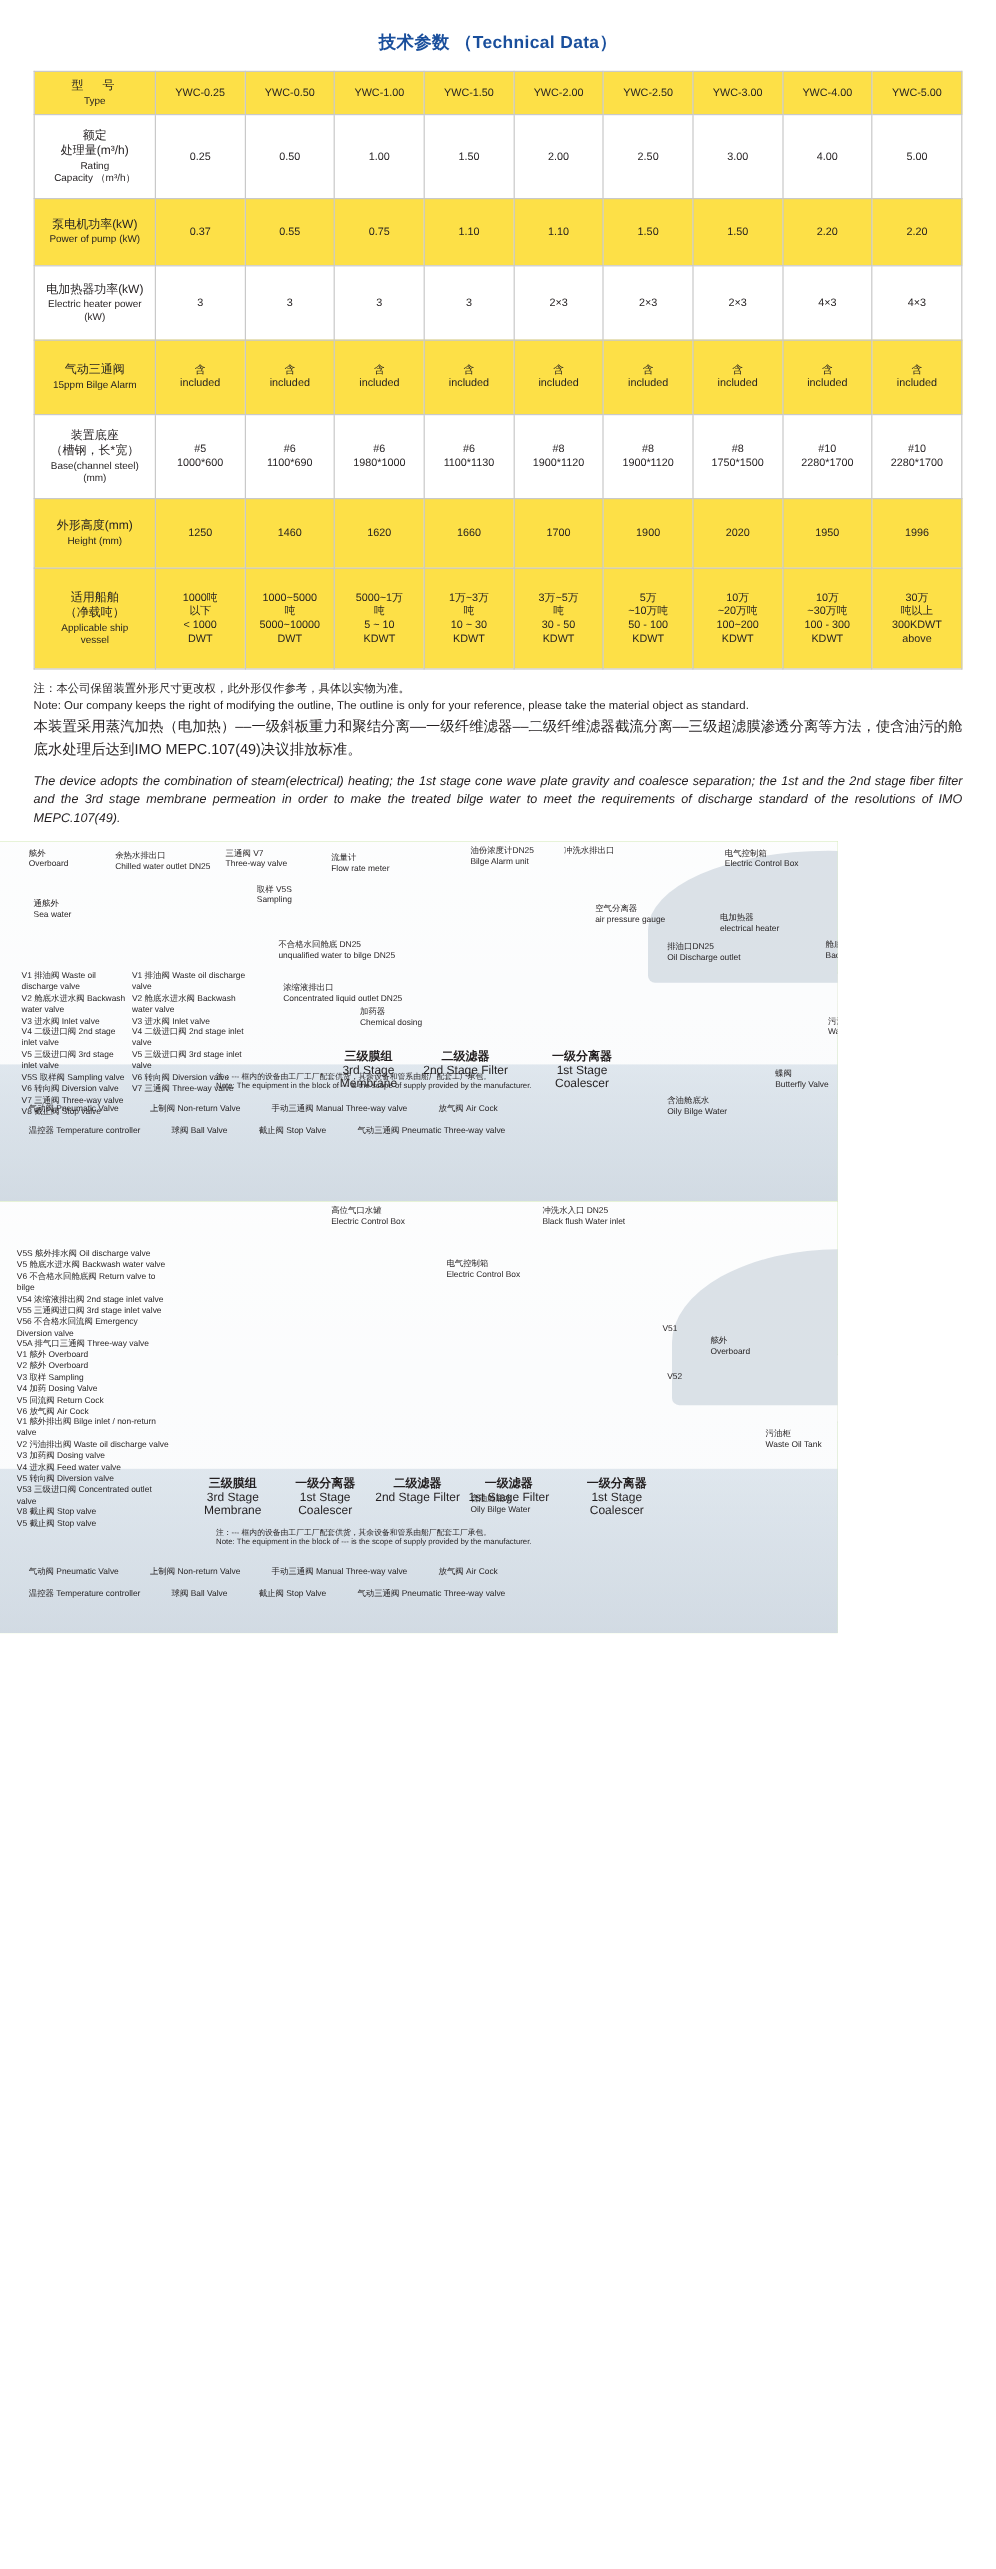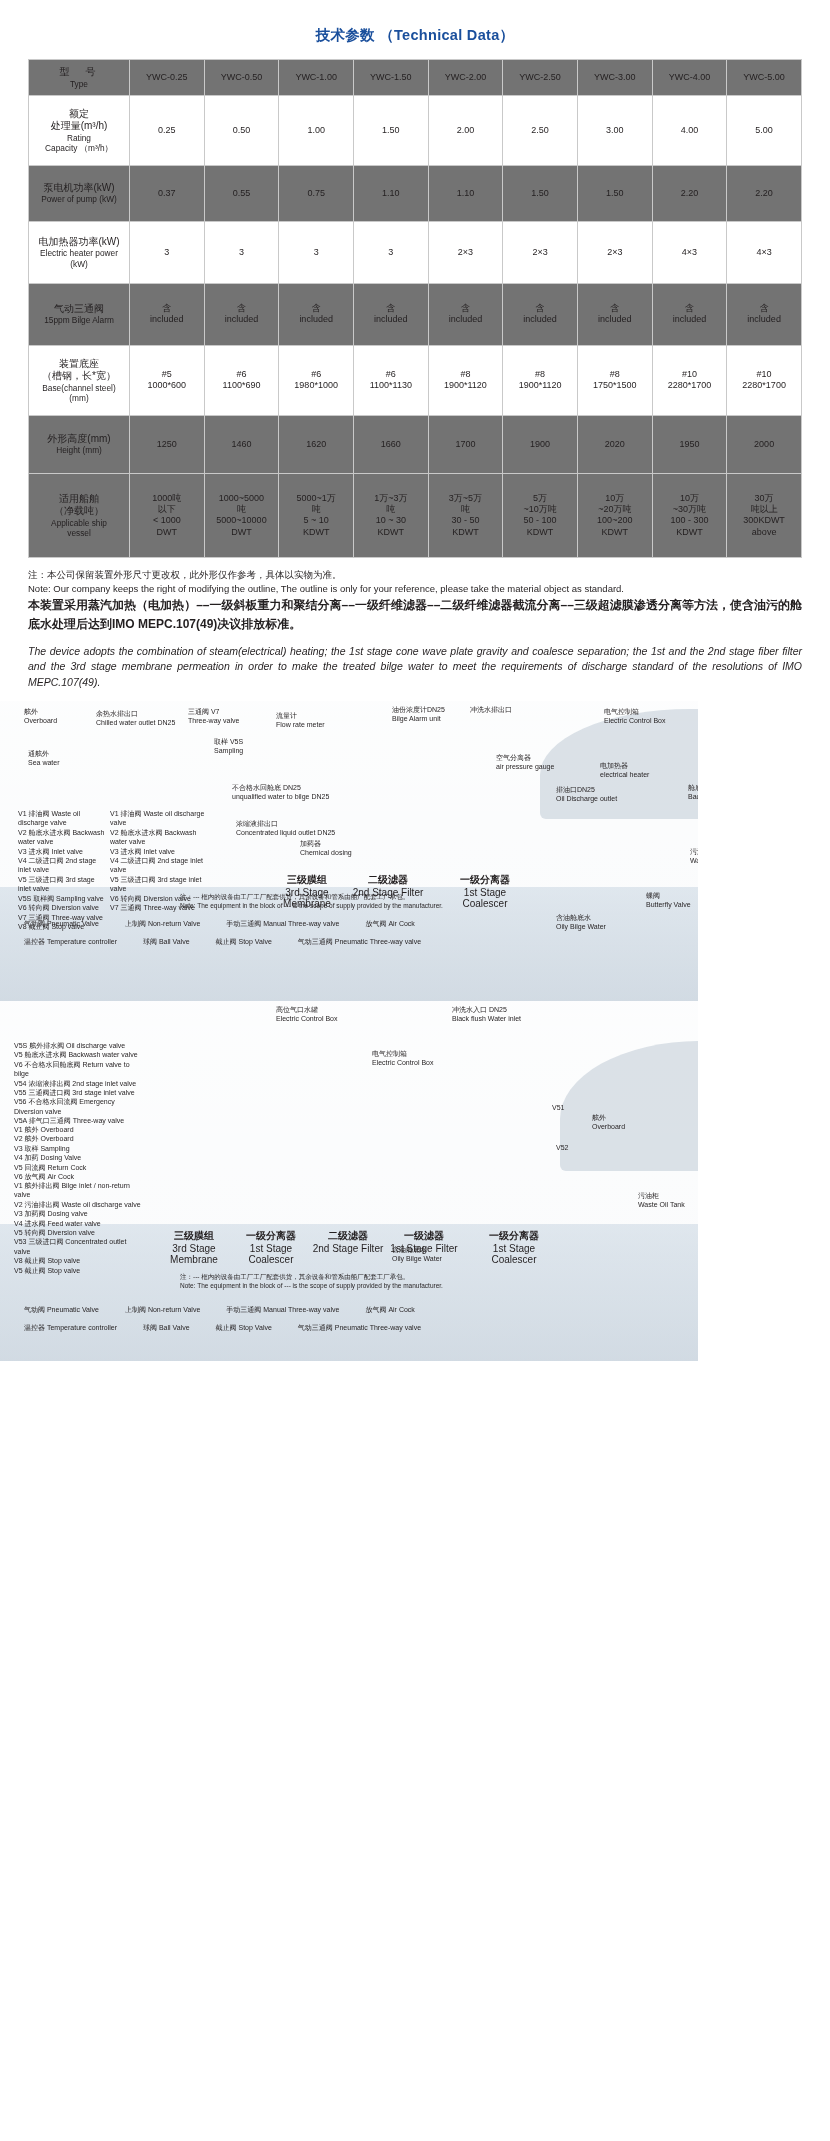--- a/index.html
+++ b/index.html
@@ -13,42 +13,42 @@
   h2.section .en{color:#1a4f9c;}
 
   
   table.tech{
     border-collapse:collapse;width:774px;margin:0 auto;table-layout:fixed;
     font-size:9px;color:#231f20;
   }
   table.tech td{
     border:1px solid #c9c9c9;text-align:center;vertical-align:middle;padding:4px 2px;line-height:1.25;
   }
-  table.tech tr.shade td{background:#737373;}
+  table.tech tr.shade td{background:#fde047;}
   table.tech td.rowhdr{
     width:92px;text-align:center;padding:6px 4px;
   }
   table.tech td.rowhdr .cn{font-size:10px;display:block;}
   table.tech td.rowhdr .en{font-size:8.3px;display:block;}
   table.tech td .cn{display:block;}
   table.tech td .en{display:block;}
   table.tech .two .l1{display:block;}
   table.tech .two .l2{display:block;}
   .hdr .cn{font-size:10.5px;letter-spacing:3px;}
   .hdr .en{font-size:9px;}
 
   .note{
     width:774px;margin:10px auto 0 auto;font-size:9.5px;line-height:1.5;color:#231f20;
   }
   .note .ln{display:block;}
 
   
   .principle{width:774px;margin:0 auto;}
   .principle p{margin:0 0 10px 0;font-size:11.5px;line-height:1.55;color:#231f20;text-align:justify;}
-  .principle p.cn{font-weight:bold;font-size:12px;}
+  .principle p.cn{font-weight:normal;font-size:12px;}
   .principle p.en{font-size:10.5px;line-height:1.5;font-style:italic;}
 
   
   .diagram{
     width:698px;position:relative;background:#84cc16;overflow:hidden;
   }
   .diagram .canvas{position:relative;width:830px;}
   .bgship{
     position:absolute;inset:0;
     background:
@@ -258,21 +258,21 @@
           <span class="en">Height (mm)</span>
         </td>
         <td>1250</td>
         <td>1460</td>
         <td>1620</td>
         <td>1660</td>
         <td>1700</td>
         <td>1900</td>
         <td>2020</td>
         <td>1950</td>
-        <td>2000</td>
+        <td>1996</td>
       </tr>
 
 
       <tr class="shade" style="height:84px">
         <td class="rowhdr">
           <span class="cn">适用船舶</span>
           <span class="cn">（净载吨）</span>
           <span class="en">Applicable ship</span>
           <span class="en">vessel</span>
         </td>

